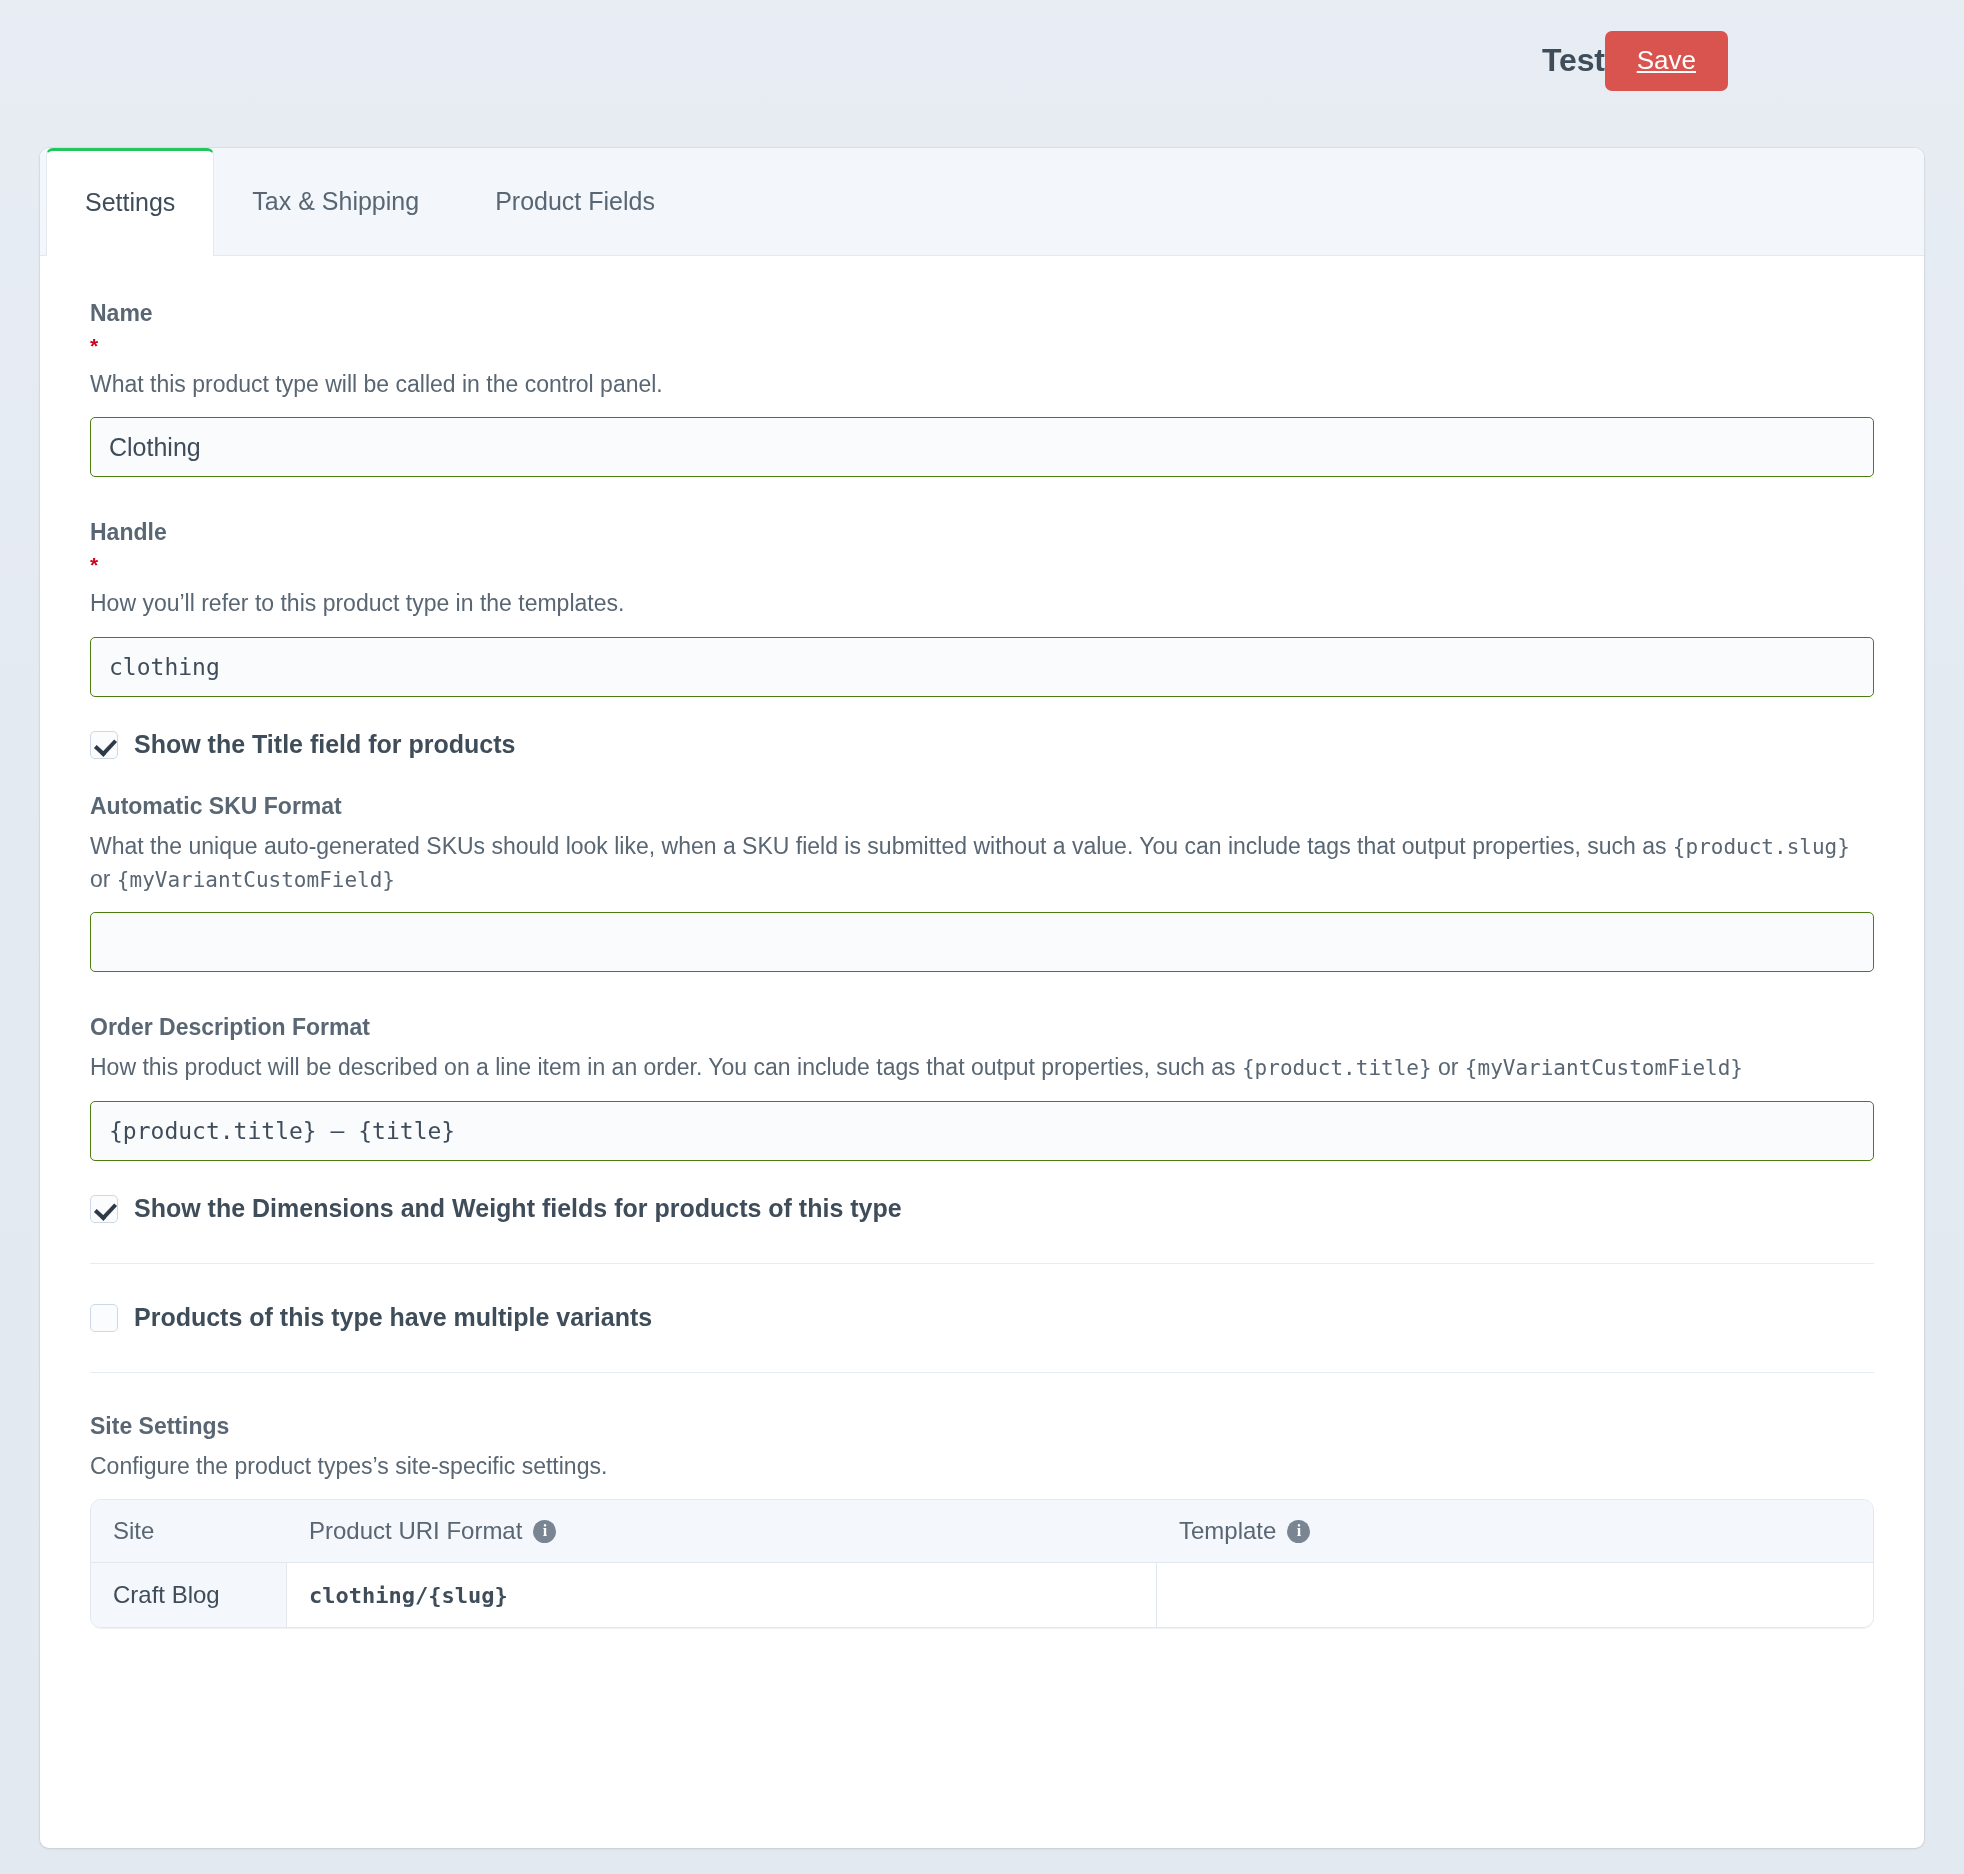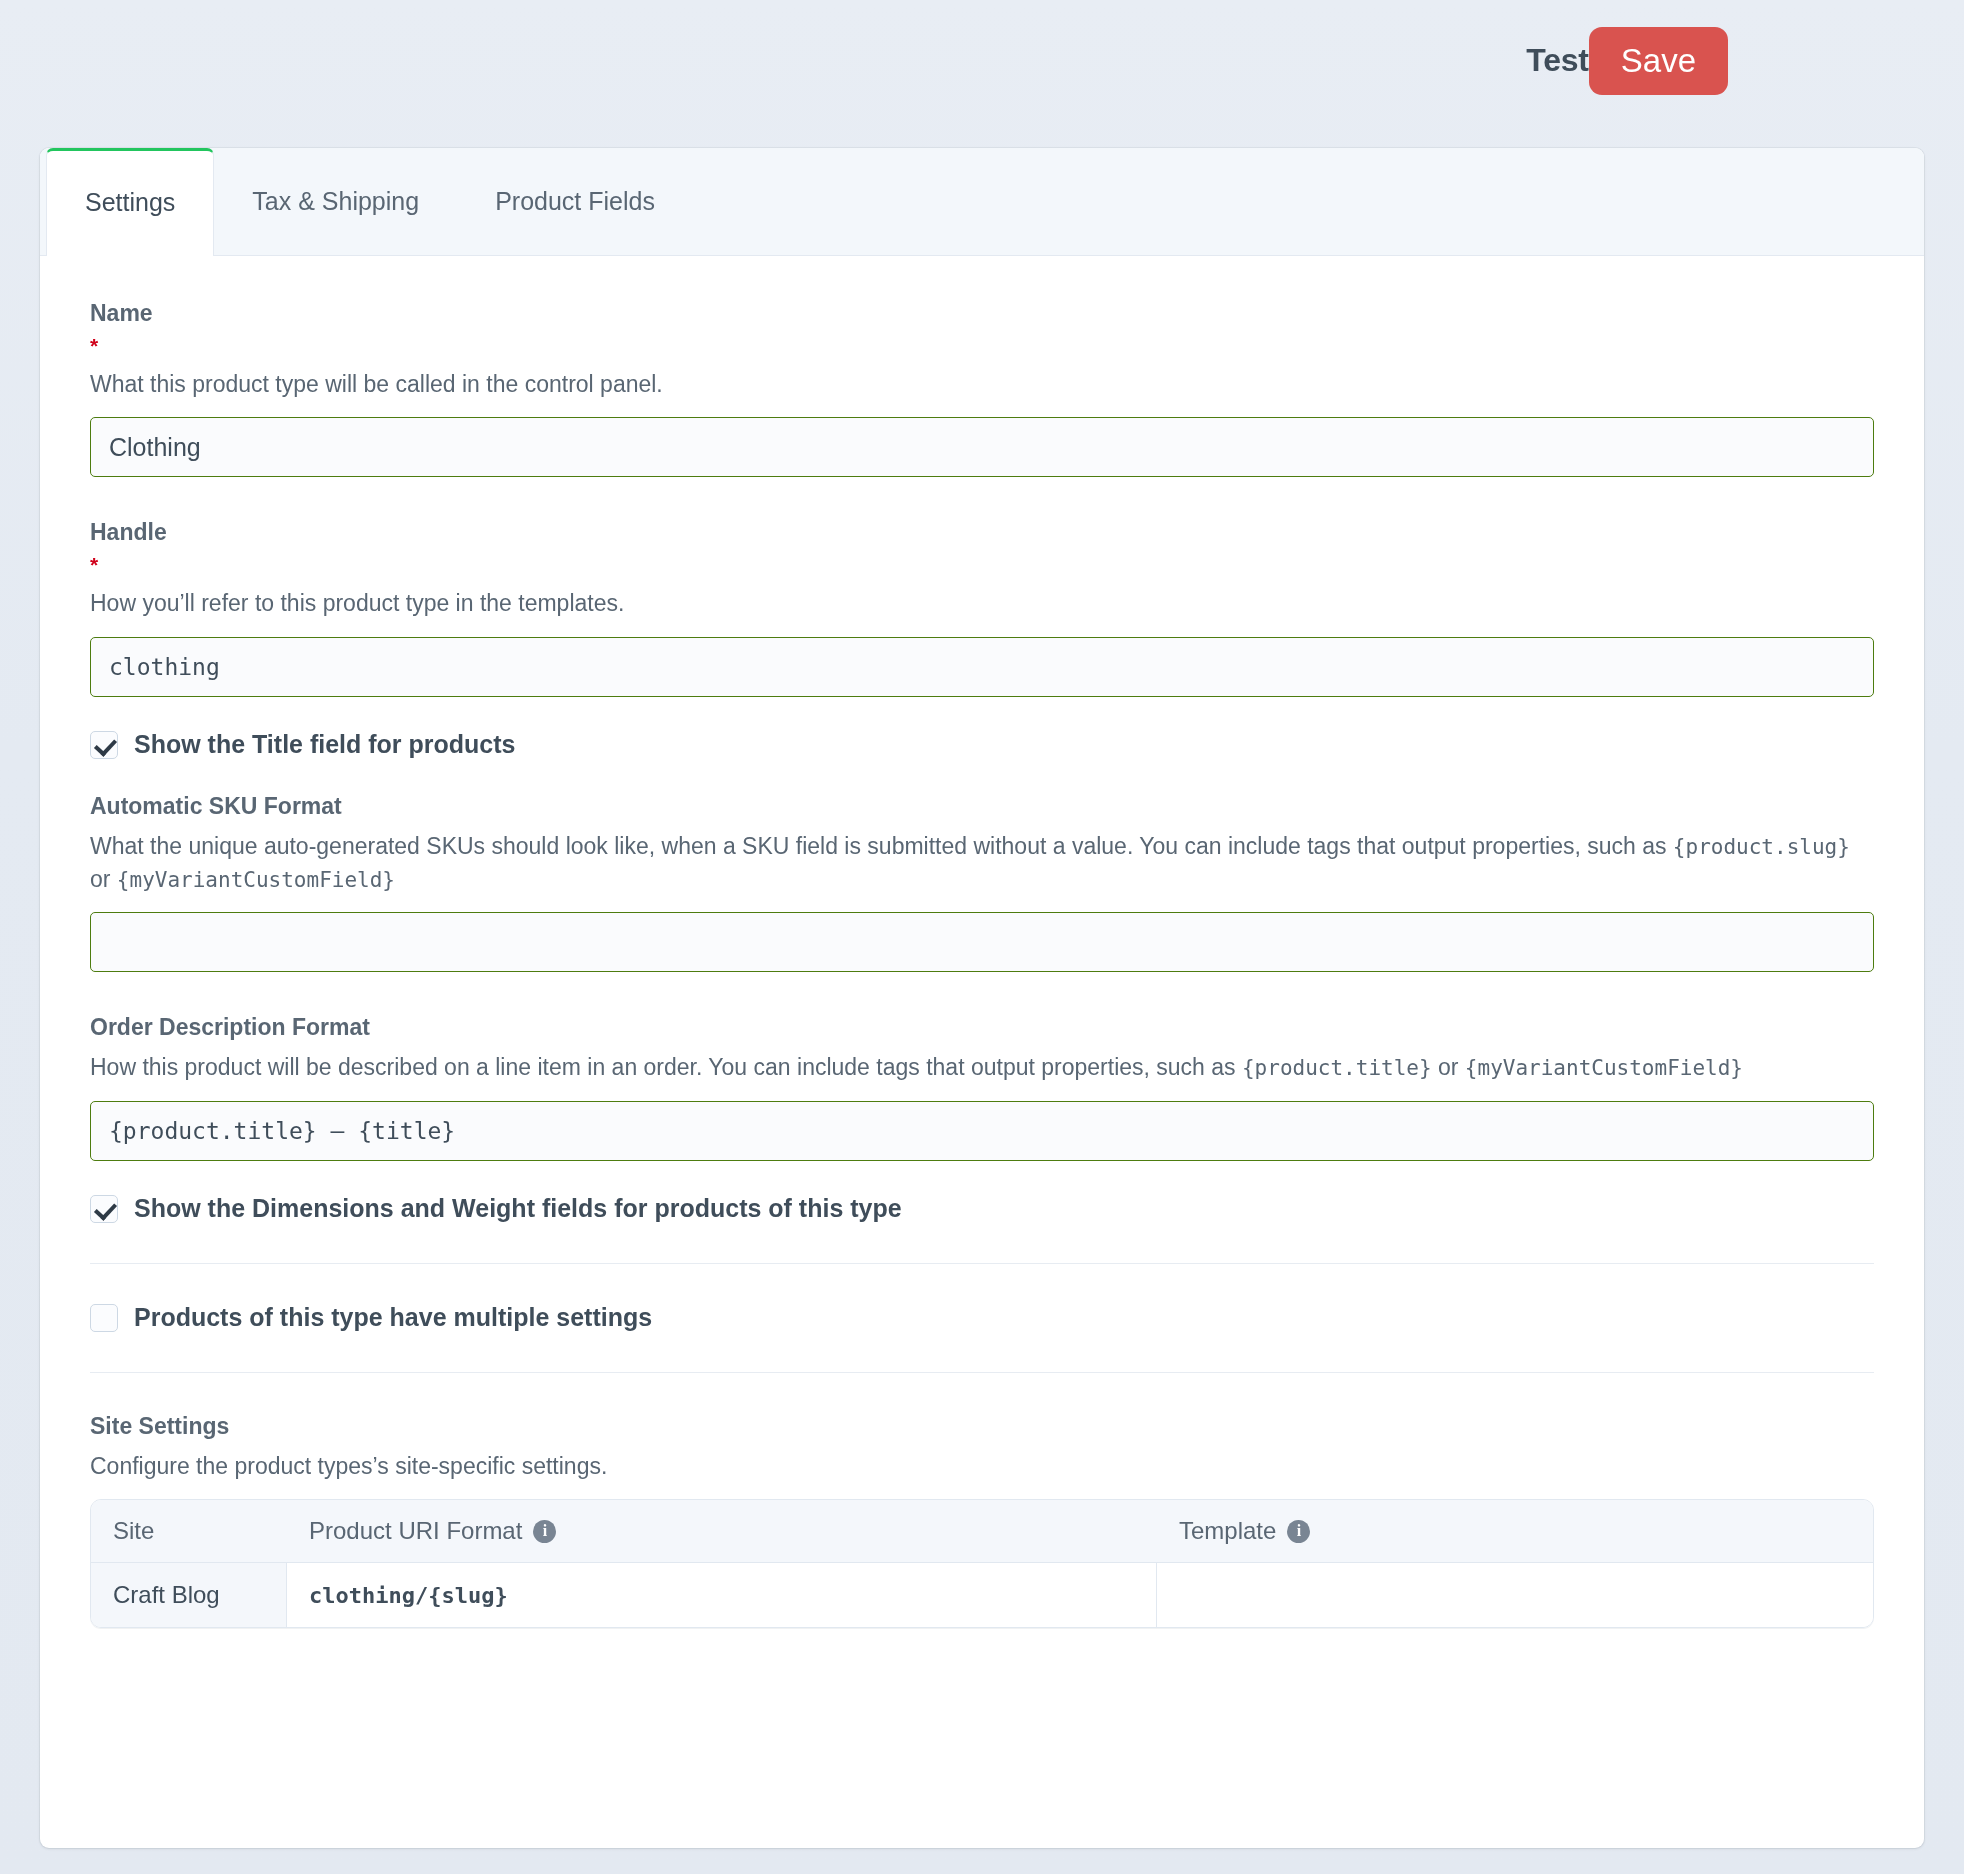--- a/index.html
+++ b/index.html
@@ -34,28 +34,29 @@
   .page-title {
     font-size: 32px;
     font-weight: bold;
     color: #3f4d5a;
     letter-spacing: -0.2px;
   }
   .save-button {
     background: #d9534f;
     color: #ffffff;
     border: none;
-    border-radius: 13px;
+    border-radius: 7px;
     font-family: "Liberation Sans", sans-serif;
-    font-size: 33px;
+    font-size: 26px;
     font-weight: normal;
     padding: 14px 32px;
     cursor: pointer;
     line-height: 1.2;
     margin-top: 2px;
+    text-decoration: underline;
   }
 
   
   .card {
     position: absolute;
     top: 148px;
     left: 40px;
     width: 1884px;
     height: 1700px;
     background: #ffffff;
@@ -325,21 +326,21 @@
 
       <div class="checkbox-row">
         <span class="checkbox checked"></span>
         <span class="checkbox-label">Show the Dimensions and Weight fields for products of this type</span>
       </div>
 
       <div class="divider"></div>
 
       <div class="checkbox-row">
         <span class="checkbox"></span>
-        <span class="checkbox-label">Products of this type have multiple settings</span>
+        <span class="checkbox-label">Products of this type have multiple variants</span>
       </div>
 
       <div class="divider"></div>
 
       <div class="field">
         <div class="field-heading">
           <span>Site Settings</span>
         </div>
         <div class="field-instructions">Configure the product types’s site-specific settings.</div>
 

